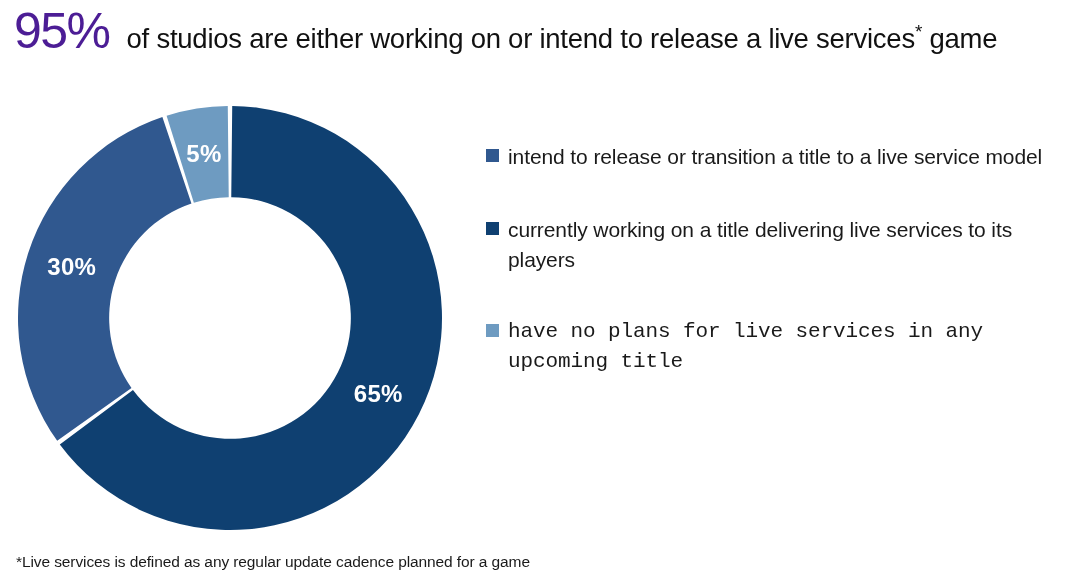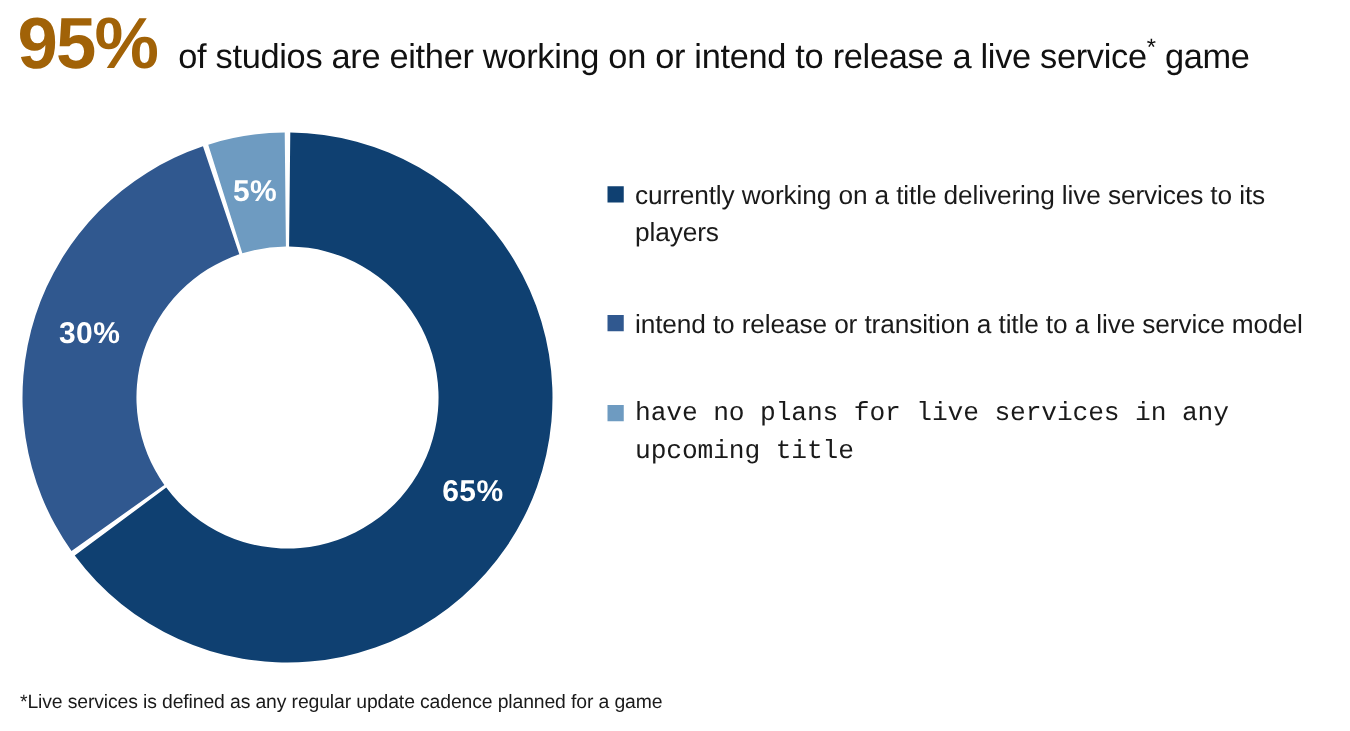--- a/index.html
+++ b/index.html
@@ -22,24 +22,24 @@
     position: absolute;
     left: 14px;
     top: 6px;
     width: 1060px;
     height: 56px;
     display: flex;
     align-items: baseline;
     white-space: nowrap;
   }
   #headline-stat {
-    font-size: 58px;
-    font-weight: 700;
+    font-size: 50px;
+    font-weight: 400;
     letter-spacing: -1.5px;
-    color: #a16207;
+    color: #4c1d95;
     line-height: 1;
   }
   #headline-text {
     font-size: 27.5px;
     font-weight: 400;
     color: #111111;
     margin-left: 17px;
     letter-spacing: -0.25px;
     line-height: 1;
   }
@@ -108,47 +108,47 @@
     letter-spacing: -0.1px;
     text-align: right;
   }
 </style>
 </head>
 <body>
 
 <div id="headline">
   <span id="headline-stat">95%</span>
   <span id="headline-text">
-    <span>of studios are either working on or intend to release a live service</span><span class="star">*</span><span> game</span>
+    <span>of studios are either working on or intend to release a live services</span><span class="star">*</span><span> game</span>
   </span>
 </div>
 
 <div id="donut-wrap">
   <svg id="donut-svg" viewBox="0 0 440 440">
     <g id="donut-slices">
         <path d="M 222.22001823264407 8.011624094511433 A 212 212 0 1 1 49.8026952594837 346.3996734927105 L 122.98753629790572 292.04781389084496 A 120.83999999999999 120.83999999999999 0 1 0 221.26541039260712 99.16662573387153 Z" fill="#0F4071"></path>
         <path d="M 47.19290730554653 342.807608536648 A 212 212 0 0 1 152.38062642880908 19.073097077967873 L 181.45695706442118 105.4716653344417 A 120.83999999999999 120.83999999999999 0 0 0 121.49995716416153 290.0003368658893 Z" fill="#30588F"></path>
         <path d="M 156.60335204170963 17.701050354549295 A 212 212 0 0 1 217.7799817673558 8.011624094511433 L 218.73458960739282 99.16662573387153 A 120.83999999999999 120.83999999999999 0 0 0 183.8639106637745 104.68959870209311 Z" fill="#6E9BC1"></path>
       </g>
     <g id="donut-labels">
         <text x="368.2813057554282" y="295.5530989666554" text-anchor="middle" dominant-baseline="central" class="slice-label" fill="#FFFFFF">65%</text>
         <text x="61.725174558160575" y="168.5733917961212" text-anchor="middle" dominant-baseline="central" class="slice-label" fill="#FFFFFF">30%</text>
         <text x="193.96617632800476" y="55.628906358157195" text-anchor="middle" dominant-baseline="central" class="slice-label" fill="#FFFFFF">5%</text>
       </g>
   </svg>
 </div>
 
 <div id="legend">
     <div class="legend-row">
+      <span class="legend-swatch" style="background: rgb(48, 88, 143);"></span>
+      <span class="legend-label">intend to release or transition a title to a live service model</span>
+    </div>
+    <div class="legend-row">
       <span class="legend-swatch" style="background: rgb(15, 64, 113);"></span>
       <span class="legend-label">currently working on a title delivering live services to its players</span>
-    </div>
-    <div class="legend-row">
-      <span class="legend-swatch" style="background: rgb(48, 88, 143);"></span>
-      <span class="legend-label">intend to release or transition a title to a live service model</span>
     </div>
     <div class="legend-row">
       <span class="legend-swatch" style="background: rgb(110, 155, 193);"></span>
       <span class="legend-label">have no plans for live services in any upcoming title</span>
     </div>
   </div>
 
 <div id="footnote">*Live services is defined as any regular update cadence planned for a game</div>
 
 </body></html>

